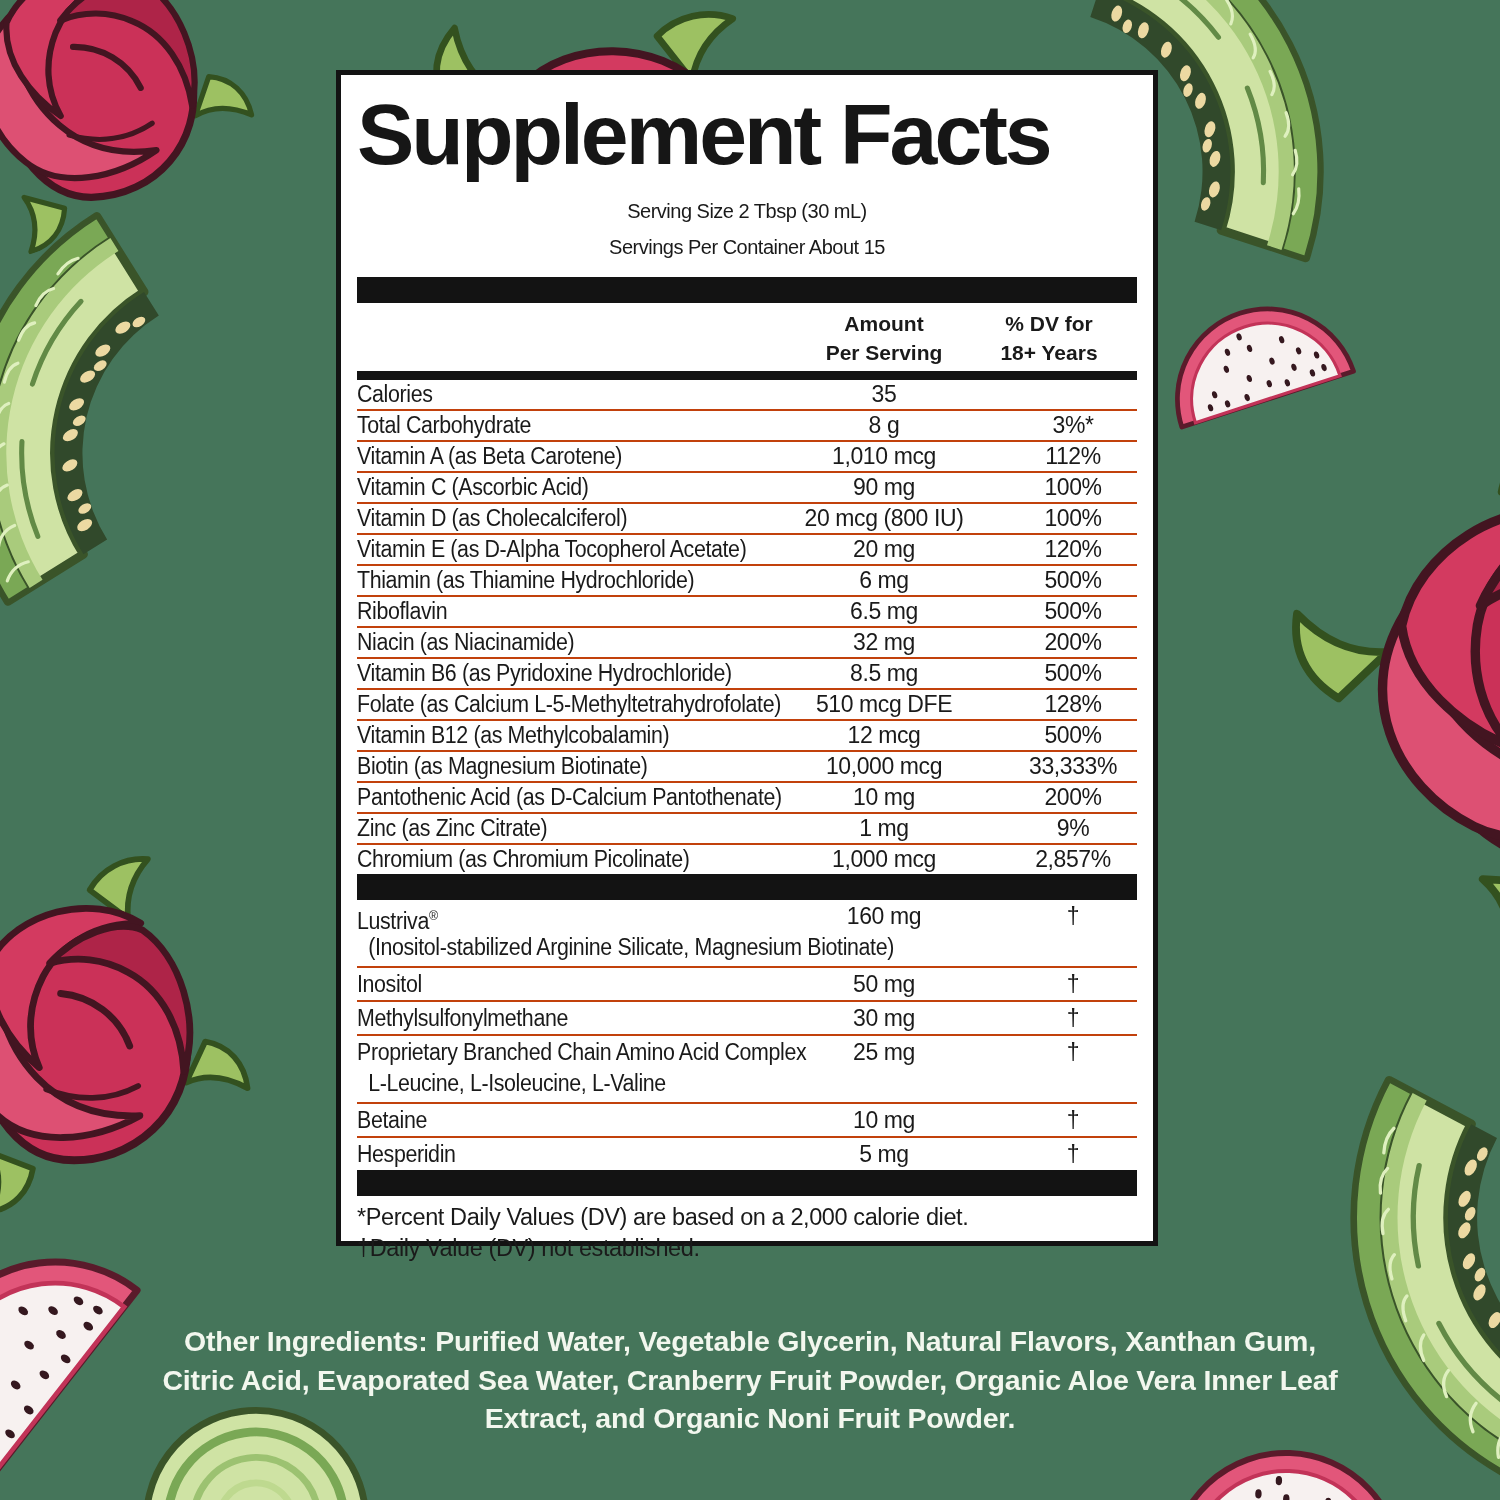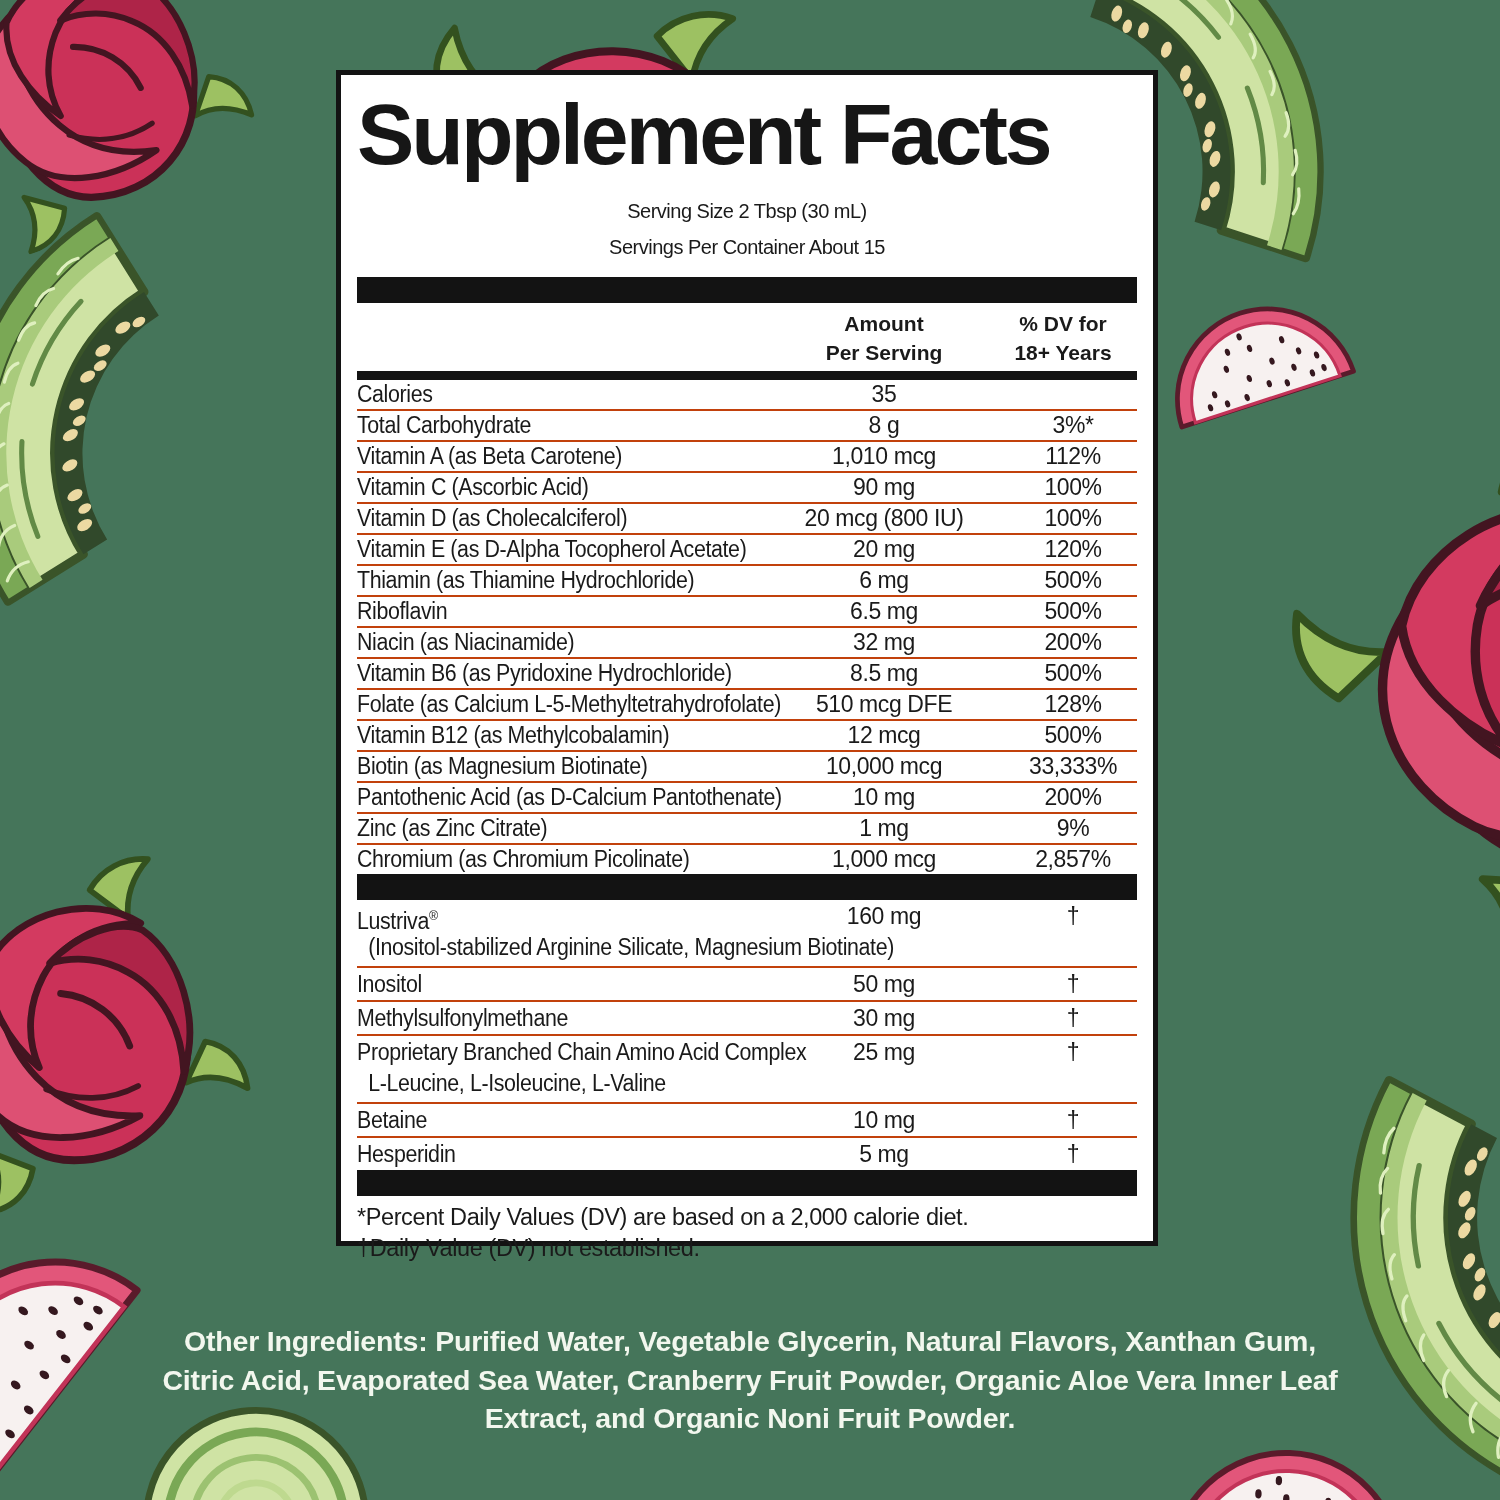--- a/index.html
+++ b/index.html
@@ -24,21 +24,21 @@
   }
   .serv{font-size:20px;line-height:36px;letter-spacing:-0.5px;text-align:center;}
   .serv:first-of-type{margin-top:14px;}
   .bar{background:#131313;width:100%;}
   .bar.thick{height:26px;}
   .bar.med{height:9px;}
   .bar.b1{margin-top:12px;}
   .hdr{position:relative;height:68px;font-weight:bold;font-size:21px;}
   .hcol{position:absolute;top:6px;text-align:center;line-height:29px;}
   .hamt{left:402px;width:250px;}
-  .hdv{left:642px;width:128px;text-align:center;}
+  .hdv{left:628px;width:128px;text-align:center;}
   .rows .row{border-bottom:2px solid #c2410c;}
   .rows .row:last-child{border-bottom:none;text-decoration:underline;}
   .rline{position:relative;height:29px;line-height:29px;font-size:23px;letter-spacing:-0.4px;}
   .rows2 .rline{height:32px;line-height:32px;}
   .cname{display:inline-block;white-space:nowrap;transform:scaleX(.93);transform-origin:left center;}
   .cname sup{font-size:58%;}
   .camt,.cdv{position:absolute;top:0;text-align:center;}
   .camt{left:402px;width:250px;}
   .cdv{left:652px;width:128px;}
   .rsub{height:32px;line-height:28px;font-size:23px;letter-spacing:-0.4px;padding-left:12px;

